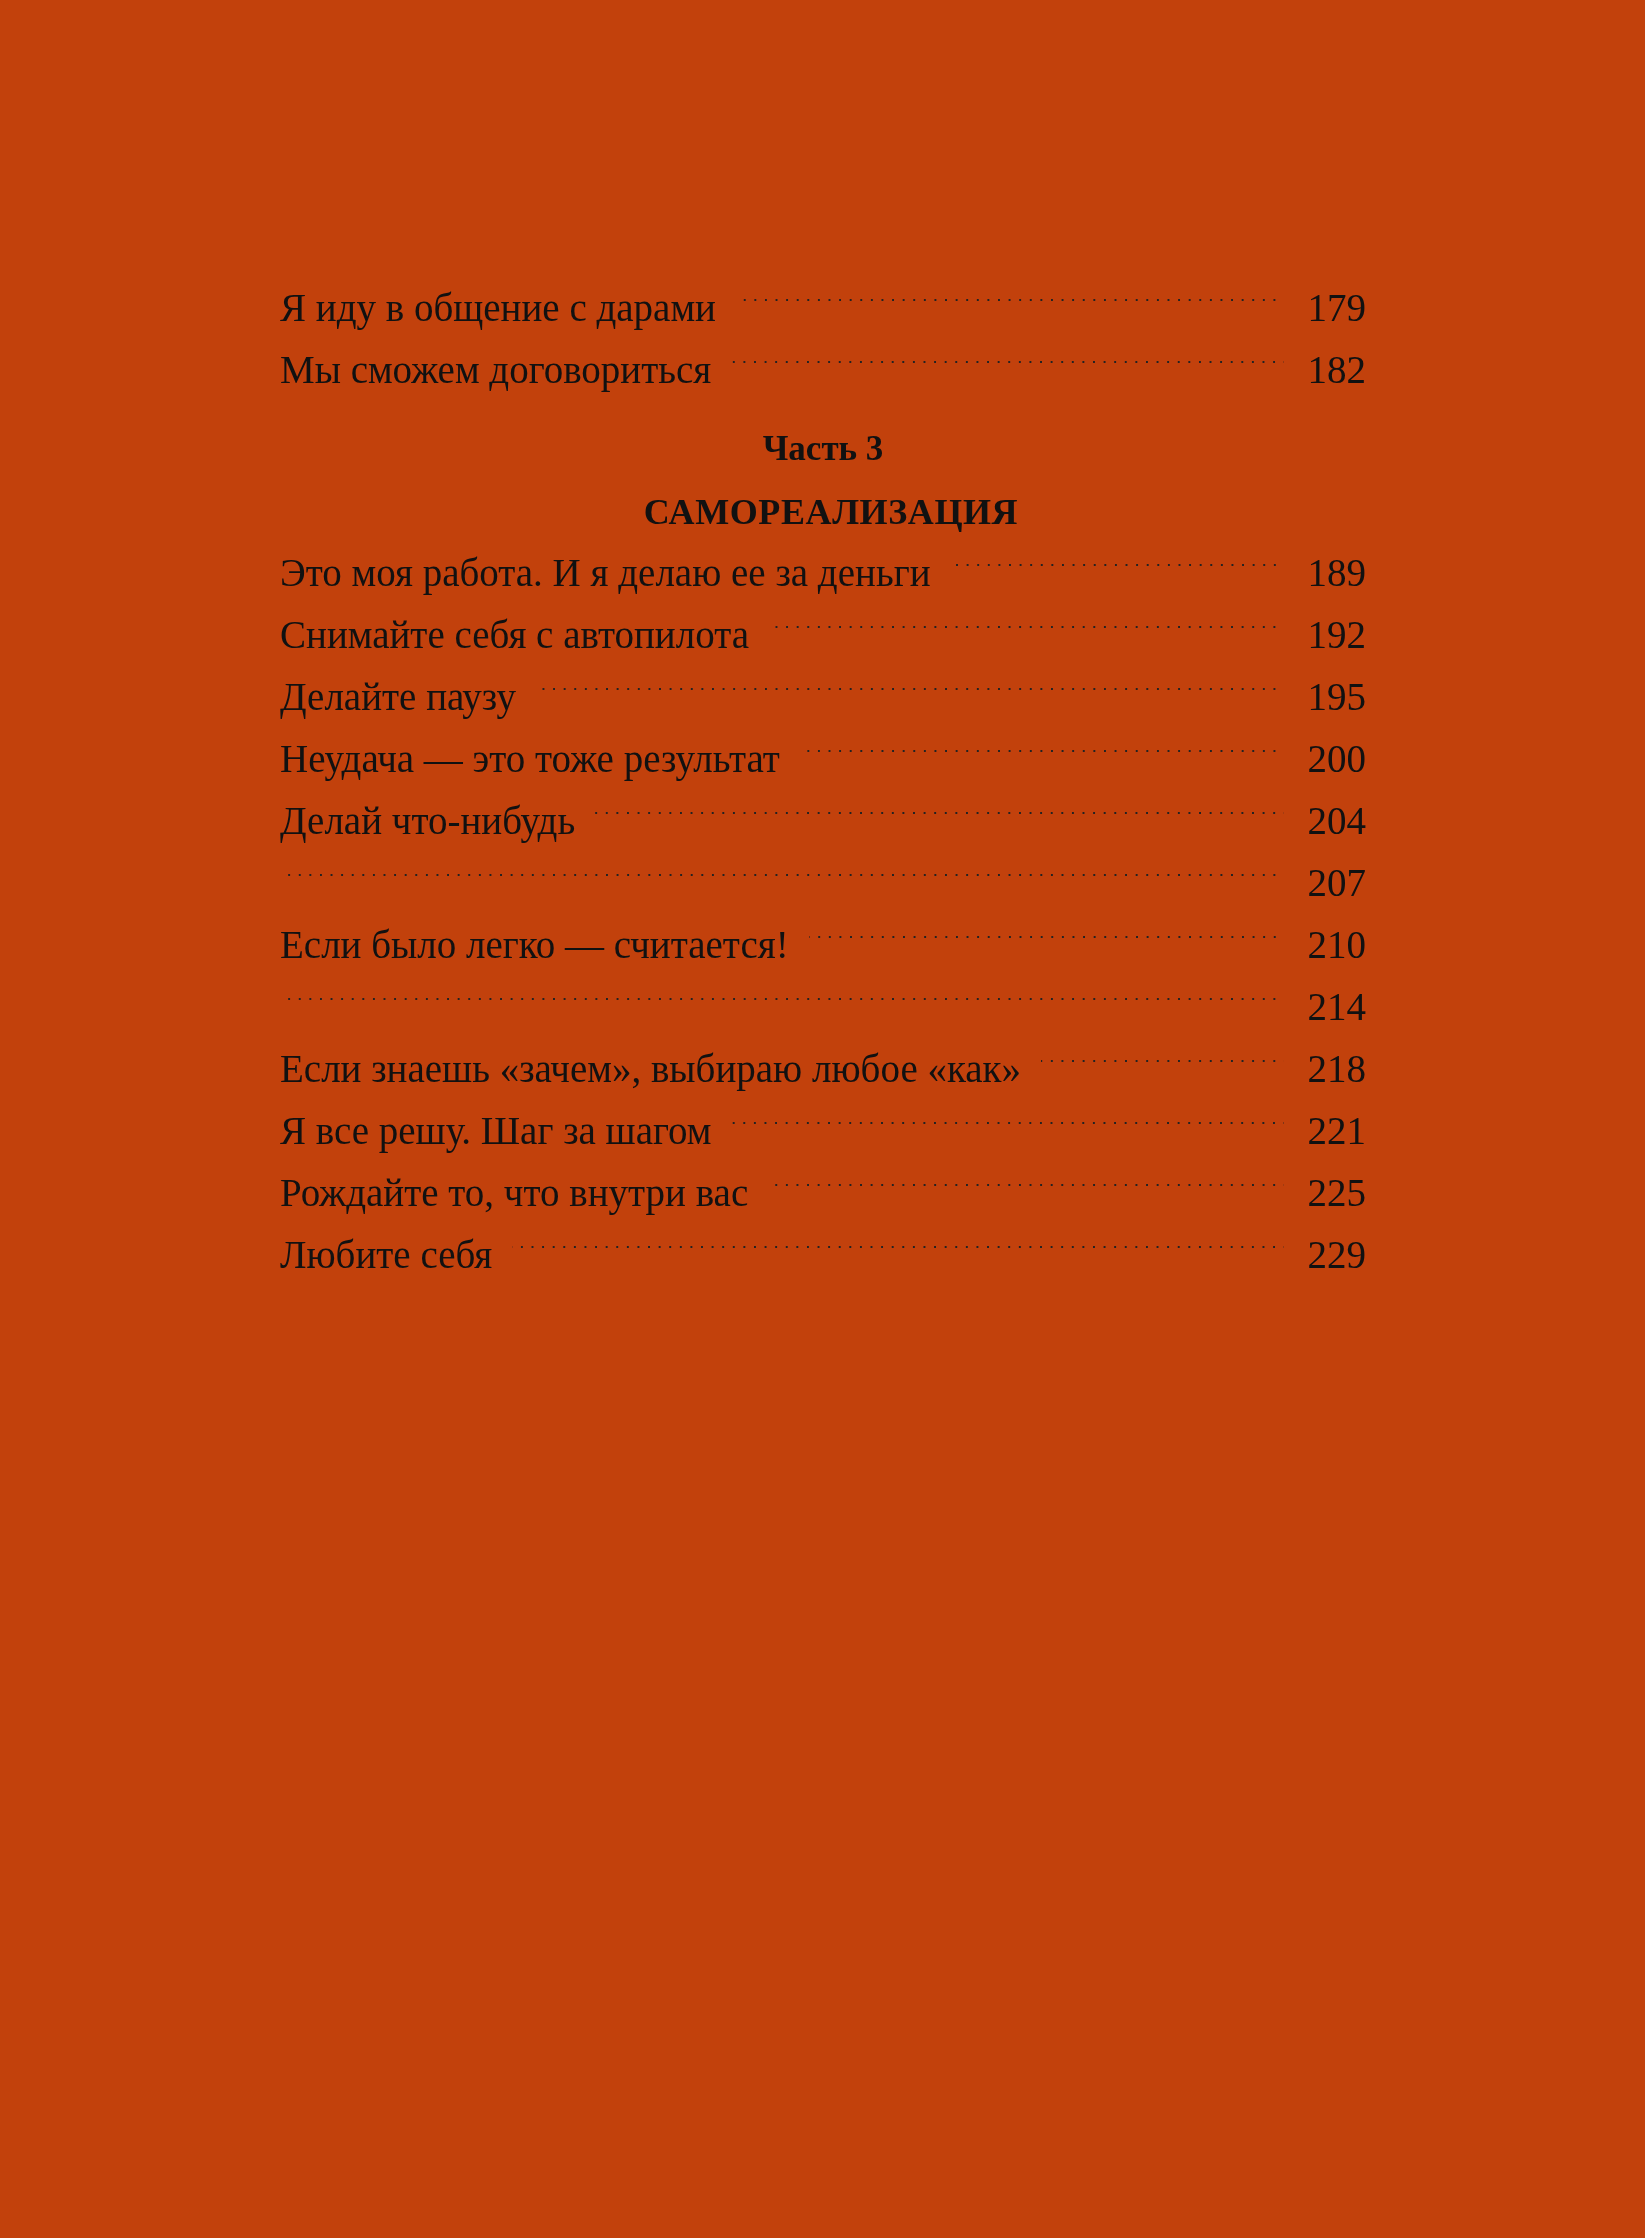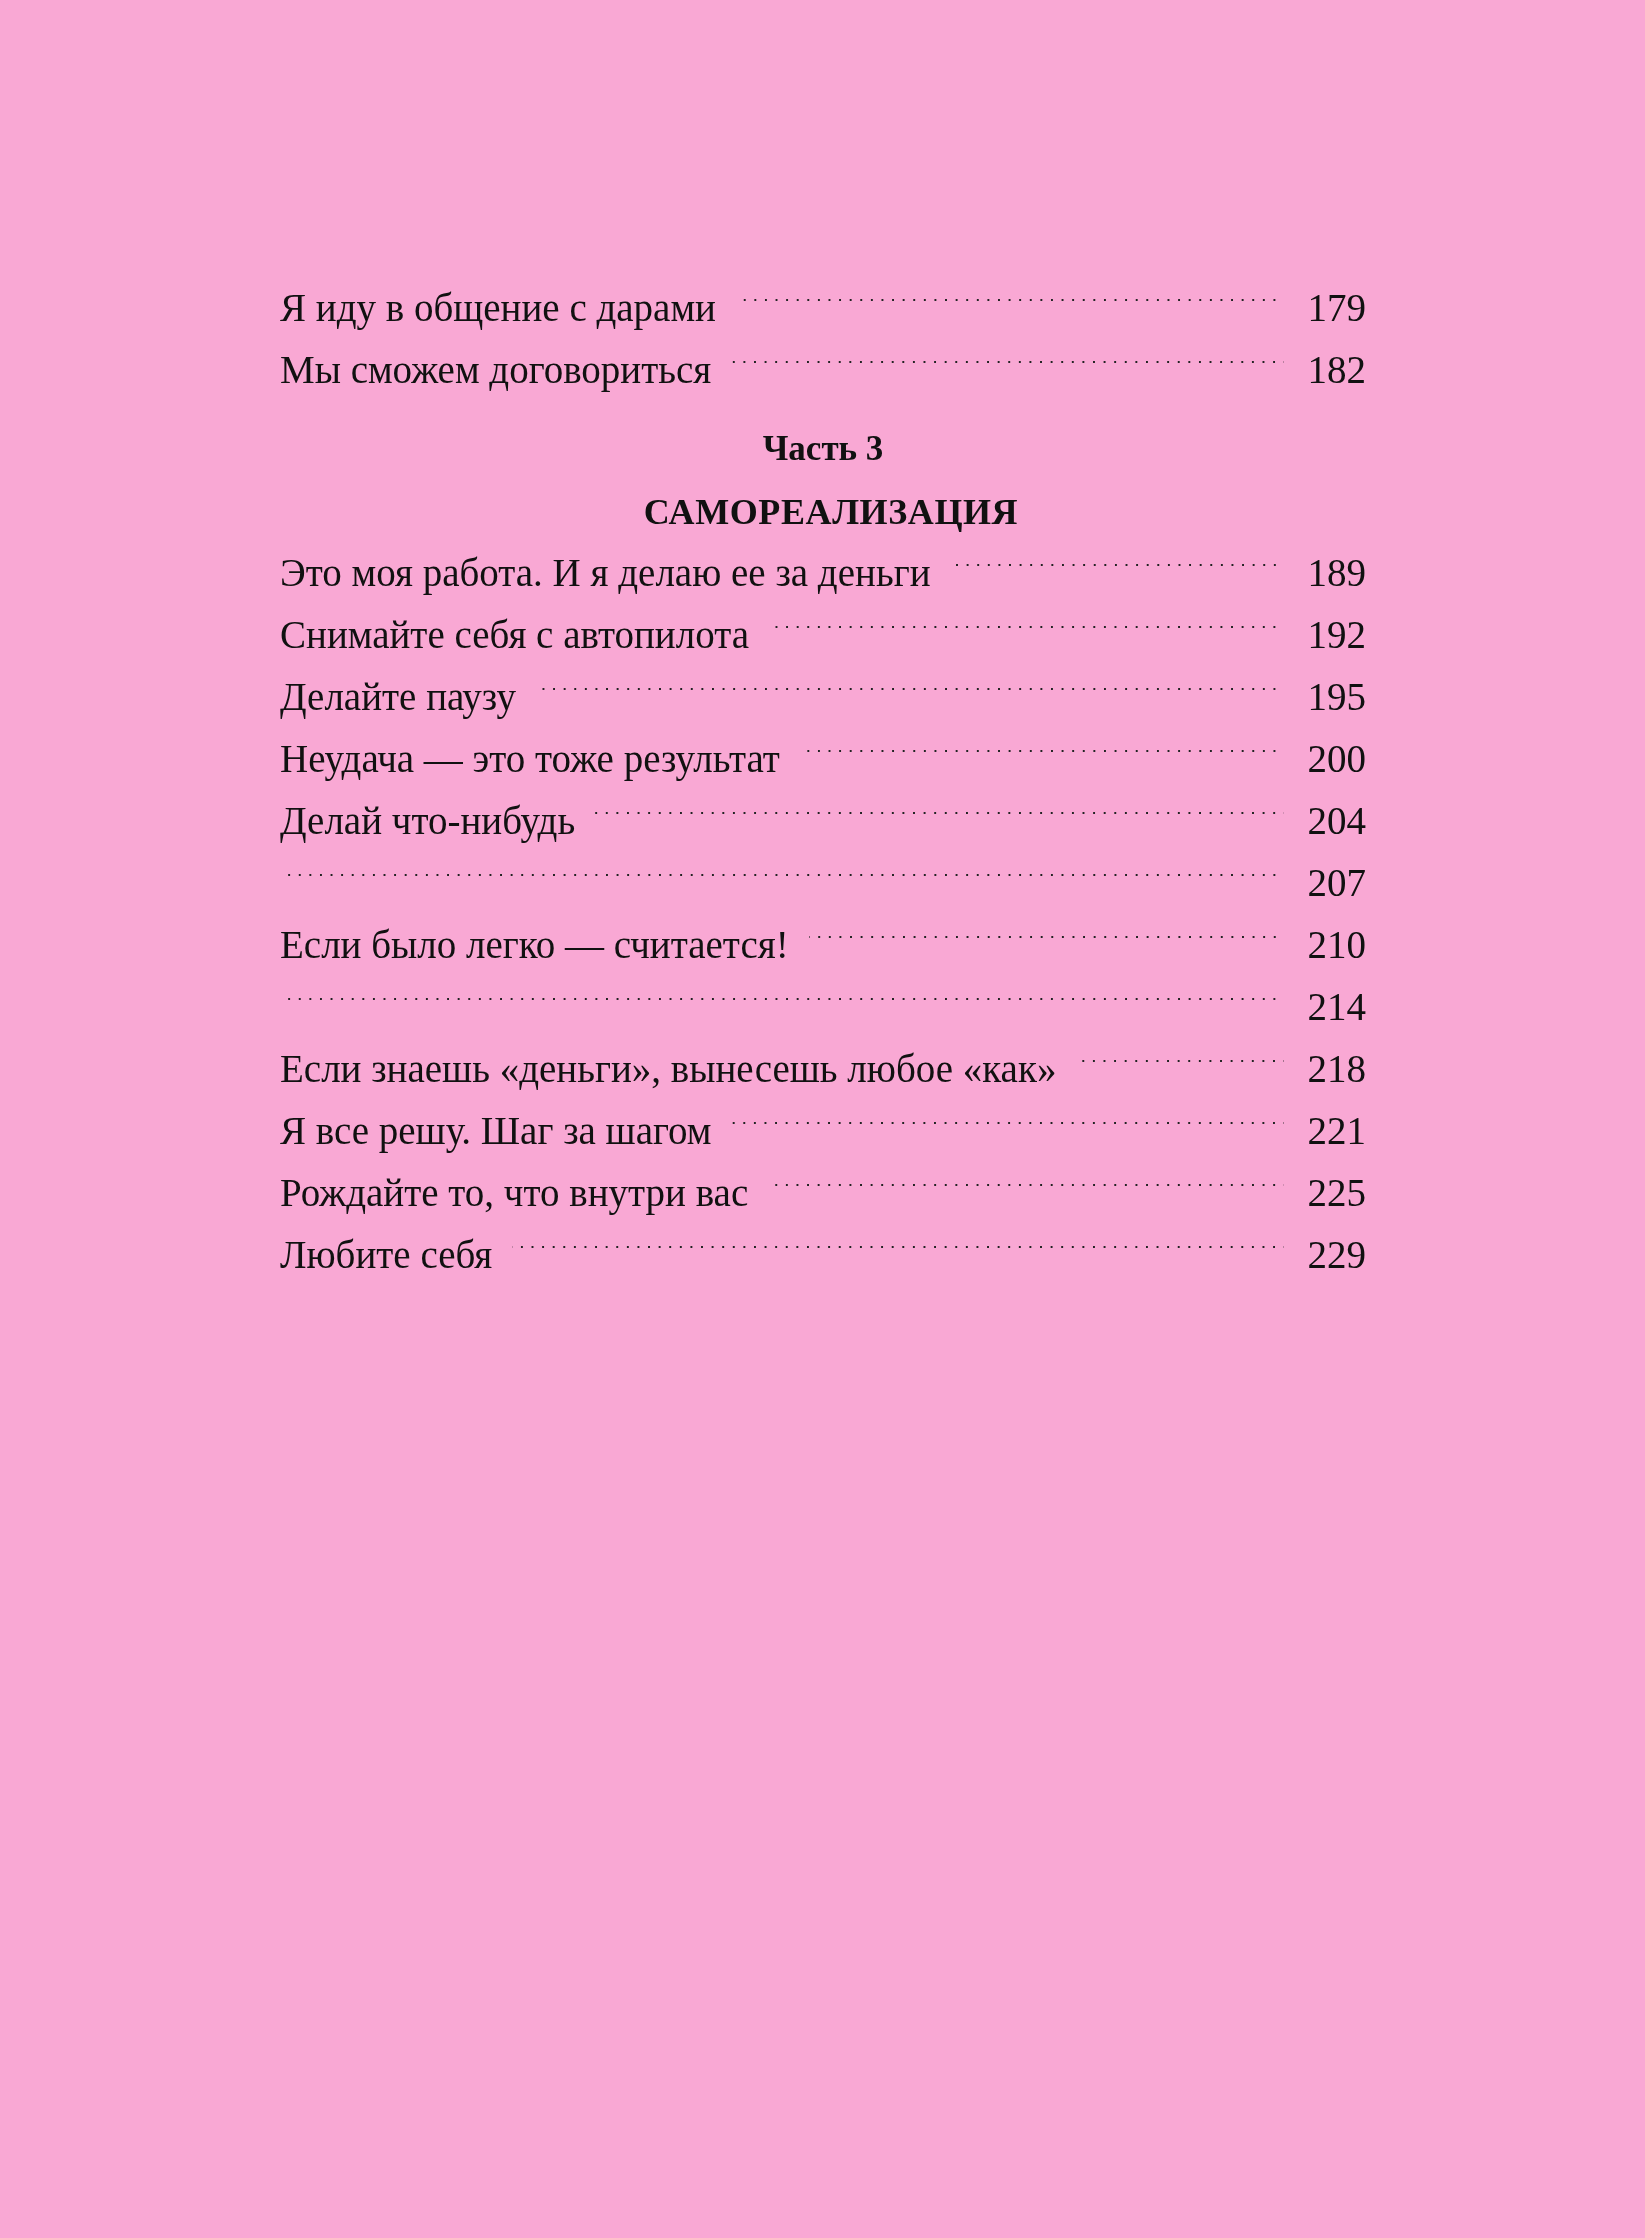--- a/index.html
+++ b/index.html
@@ -13,21 +13,21 @@
       position: relative;
       overflow: hidden;
       color: #111111;
       font-family: "Liberation Serif", "DejaVu Serif", serif;
     }
     .page {
       position: absolute;
       left: 0; top: 0;
       width: 1645px;
       height: 2239px;
-      background: #f9a8d4;
+      background: #c2410c;
     }
     .toc {
       position: absolute;
       left: 280px;
       width: 1086px;
     }
     .entry {
       display: flex;
       align-items: baseline;
       height: 62px;
@@ -141,21 +141,21 @@
     <div class="entry">
       <span class="title">Если было легко — считается!</span>
       <span class="leader"></span>
       <span class="page-num">210</span>
     </div>
     <div class="entry">
       <span class="leader"></span>
       <span class="page-num">214</span>
     </div>
     <div class="entry">
-      <span class="title">Если знаешь «деньги», вынесешь любое «как»</span>
+      <span class="title">Если знаешь «зачем», выбираю любое «как»</span>
       <span class="leader"></span>
       <span class="page-num">218</span>
     </div>
     <div class="entry">
       <span class="title">Я все решу. Шаг за шагом</span>
       <span class="leader"></span>
       <span class="page-num">221</span>
     </div>
     <div class="entry">
       <span class="title">Рождайте то, что внутри вас</span>

